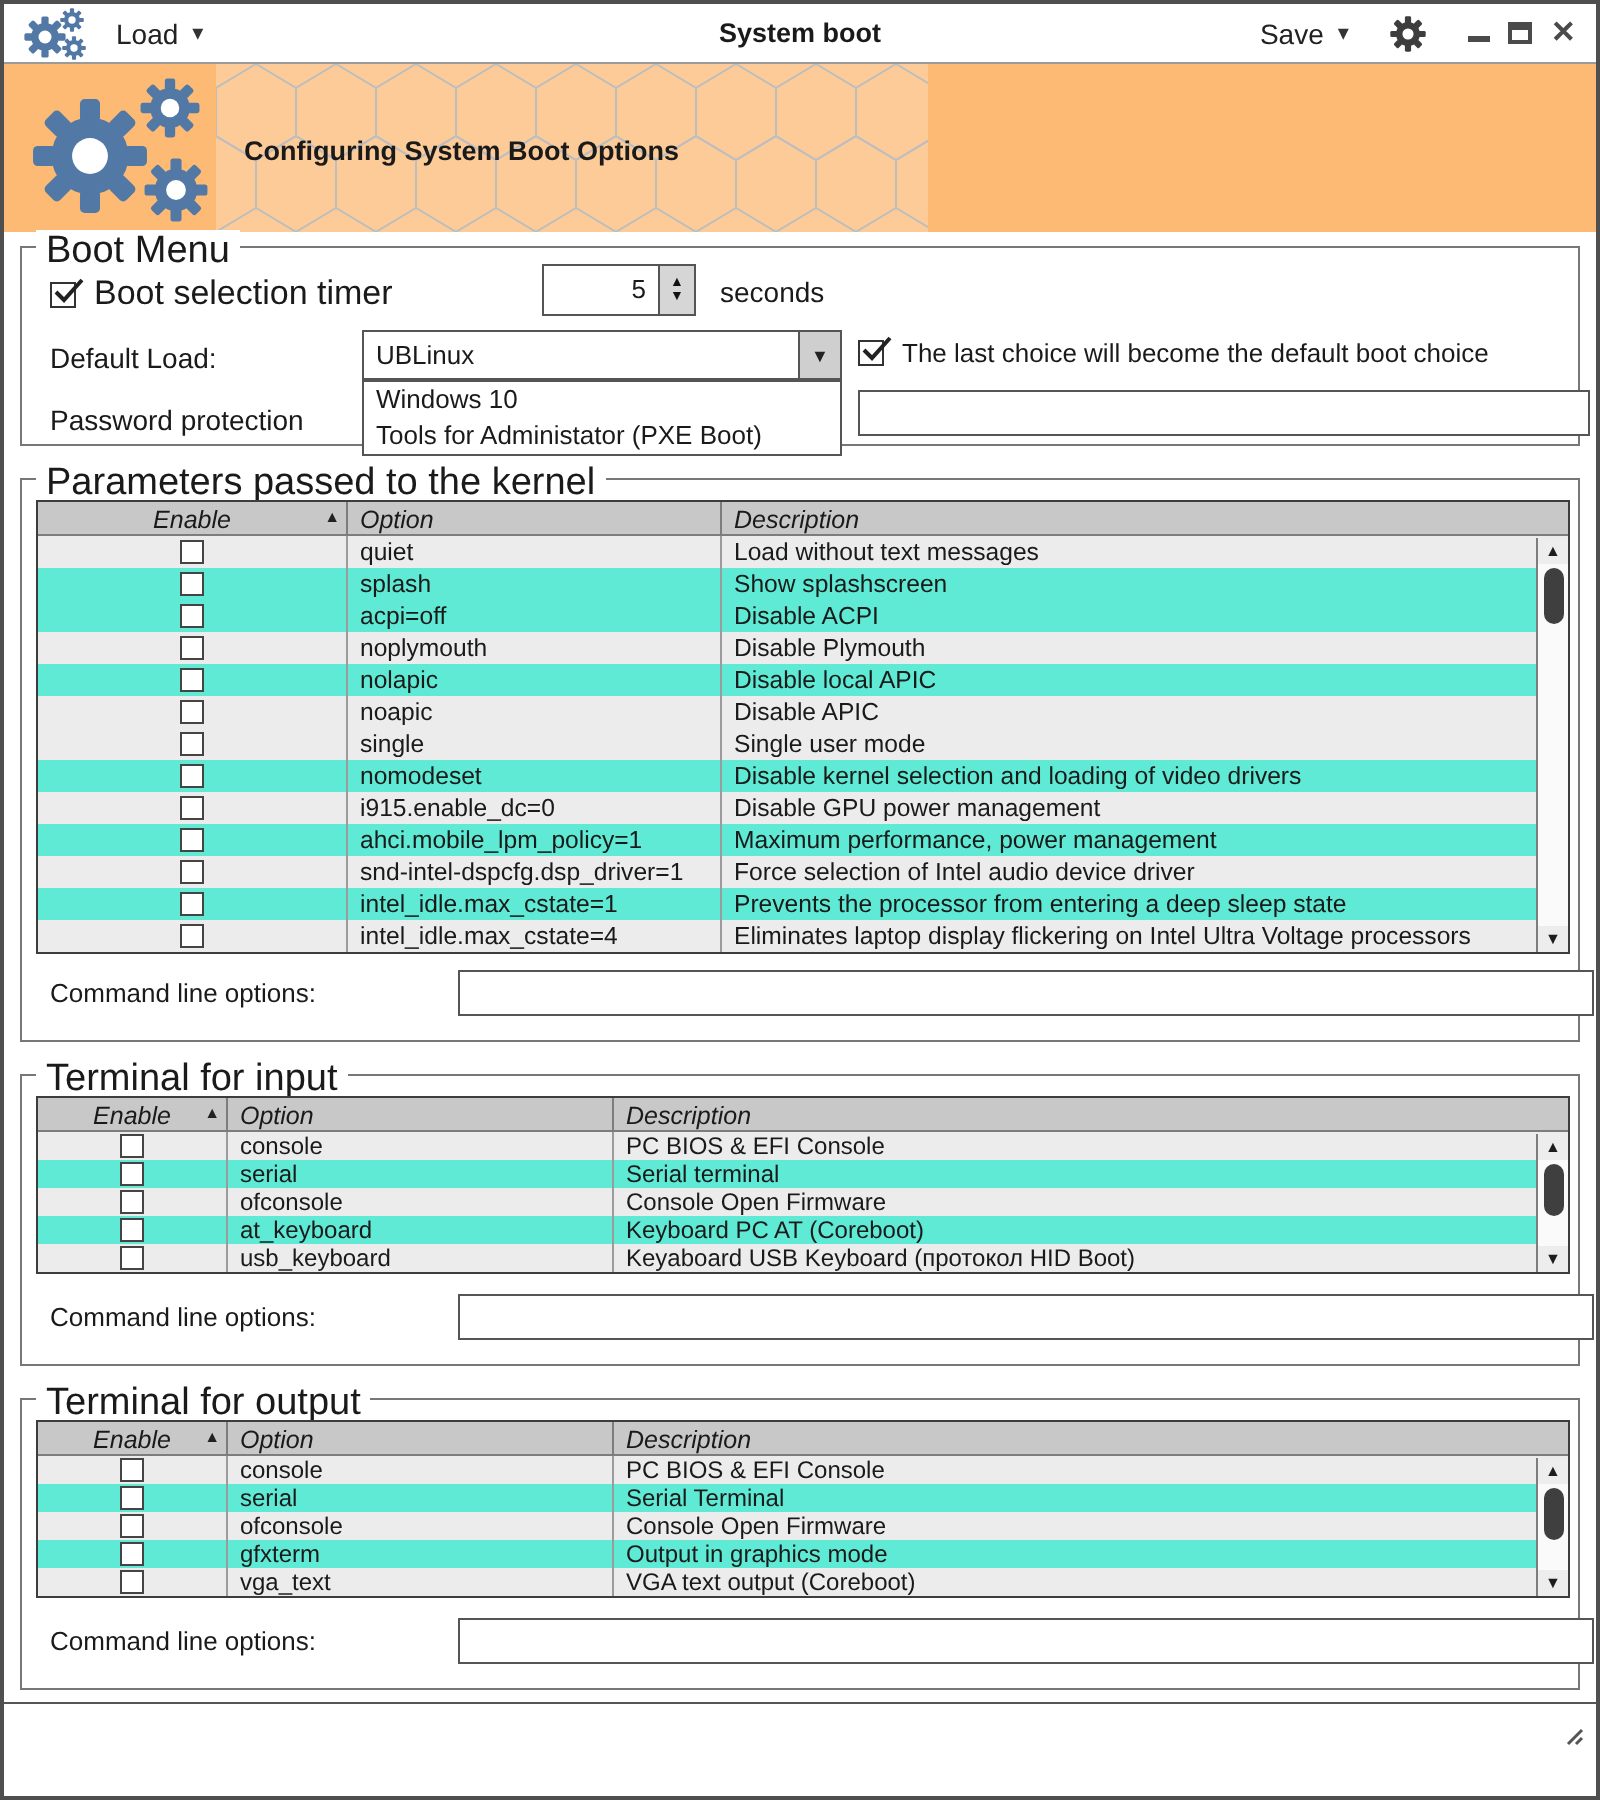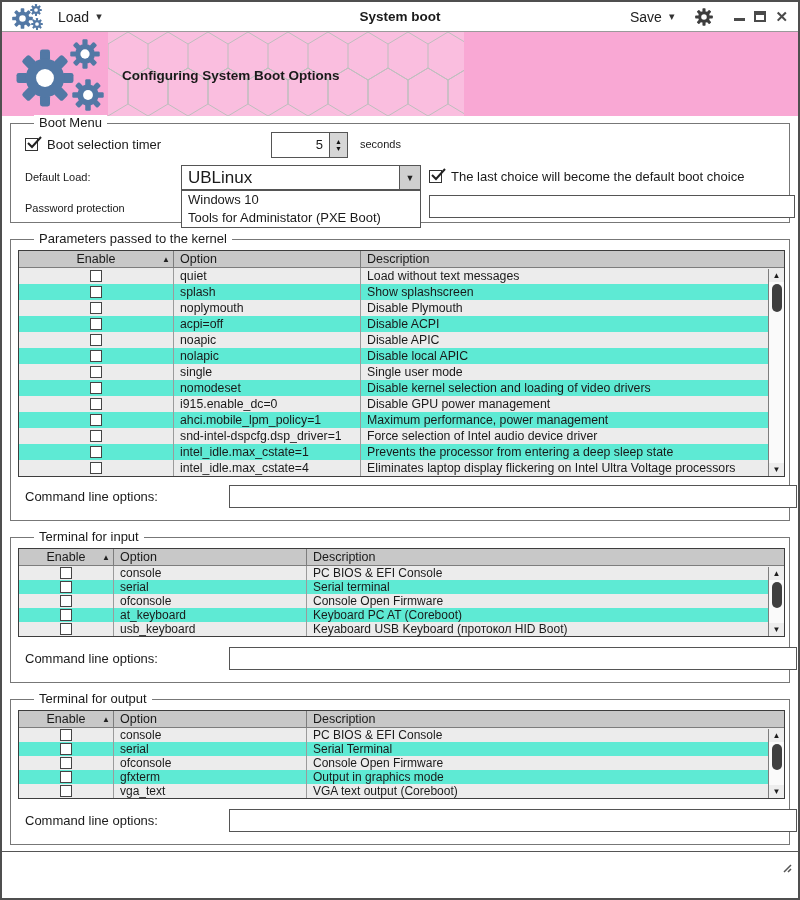--- a/index.html
+++ b/index.html
@@ -22,66 +22,66 @@
   .winctl { display:flex; align-items:center; gap:9px; }
   .min-ic { display:inline-block; width:11px; height:3px; background:#4a4a4a; margin-top:6px; }
   .max-ic { display:inline-block; width:12px; height:11px; border:2px solid #4a4a4a; border-top:4px solid #4a4a4a; }
   .close-ic { font-size:15px; font-weight:bold; color:#4a4a4a; line-height:1; }
 
   
   .banner { height:29px; background:#f1eeab; border-bottom:1px solid #d6d08a;
             display:flex; align-items:center; gap:9px; padding-left:15px; font-size:13.5px; }
 
   
-  .header { position:relative; height:84px; background:#f9a8d4; overflow:hidden; }
+  .header { position:relative; height:84px; background:#fdba74; overflow:hidden; }
   .header-gears { position:absolute; left:12px; top:5px; }
   .honeycomb { position:absolute; left:106px; top:0; }
   .header-title { position:absolute; left:120px; top:36px; font-weight:bold; font-size:13.5px; }
 
   
   .fieldset { position:relative; margin:7px 8px 0; border:1px solid #777; background:#fff; }
-  .legend { position:absolute; top:-9px; left:23px; background:#fff; padding:0 5px;
-            font-size:13px; white-space:nowrap; }
+  .legend { position:absolute; top:-9px; left:7px; background:#fff; padding:0 5px;
+            font-size:19px; white-space:nowrap; }
   .fs-boot   { height:100px; }
   .fs-kernel { height:282px; margin-top:16px; }
   .fs-term   { height:146px; margin-top:16px; }
 
-  .flabel { position:absolute; font-size:11px; }
+  .flabel { position:absolute; font-size:14px; }
 
   
   .cbx { position:relative; display:inline-block; width:13px; height:13px;
          border:1.5px solid #333; background:#fff; flex:none; }
   .cbx svg { position:absolute; left:0; top:-4px; overflow:visible; }
-  .bm-timer { position:absolute; left:14px; top:13px; display:flex; align-items:center; gap:9px; font-size:13px; }
+  .bm-timer { position:absolute; left:14px; top:13px; display:flex; align-items:center; gap:9px; font-size:17px; }
   .spin { position:absolute; left:260px; top:8px; width:77px; height:26px; display:flex; }
   .spin-val { flex:1; border:1px solid #555; background:#fff; text-align:right;
               padding-right:6px; font-size:13px; line-height:24px; }
   .spin-btn { width:18px; border:1px solid #555; border-left:none; background:#d6d6d6;
               display:flex; flex-direction:column; align-items:center; justify-content:center; }
   .spin-btn span { font-size:7px; line-height:7px; color:#111; }
   .bm-seconds { left:349px; top:14px; }
   .bm-load-label { left:14px; top:47px; }
   .combo { position:absolute; left:170px; top:41px; width:240px; height:25px;
            border:1px solid #555; background:#fff; display:flex; align-items:stretch; }
-  .combo-text { flex:1; padding-left:6px; font-size:17px; line-height:23px; }
+  .combo-text { flex:1; padding-left:6px; font-size:13px; line-height:23px; }
   .combo-btn { width:21px; background:#cfcfcf; border-left:1px solid #555;
                display:flex; align-items:center; justify-content:center; font-size:9px; color:#222; }
   .dd-list { position:absolute; left:170px; top:66px; width:240px; background:#fff;
              border:1px solid #555; z-index:30; }
   .dd-item { height:18px; line-height:18px; padding-left:6px; font-size:13px; cursor:pointer; }
   .bm-last { position:absolute; left:418px; top:45px; display:flex; align-items:center; gap:9px; font-size:13px;text-align:center; }
   .bm-pass-label { left:14px; top:78px; }
   .text-input { position:absolute; border:1px solid #555; background:#fff; height:23px;
                 font-family:inherit; font-size:13px; padding:0 5px; }
   .bm-pass-input { left:418px; top:71px; width:366px; }
 
   
   .table { position:absolute; left:7px; right:4px; top:10px; border:1px solid #3d3d3d; background:#fff; }
   .thead { display:flex; height:17px; background:#c8c8c8; border-bottom:1px solid #7d7d7d; font-size:12.5px; }
-  .th { display:flex; align-items:center; padding-left:6px; }
+  .th { display:flex; align-items:flex-end; padding-left:6px;font-style:italic; }
   .th.h0 { justify-content:center; padding-left:0; position:relative; }
   .sort { position:absolute; right:3px; font-size:8px; line-height:17px; color:#222; }
   .th.h1, .th.h2 { border-left:1px solid #7d7d7d; }
   .trow { display:flex; font-size:12.3px; background:#5eead4; }
   .trow.alt { background:#ececec; }
   .td { display:flex; align-items:center; padding-left:6px; white-space:nowrap; overflow:hidden; }
   .td.c0 { justify-content:center; padding-left:0; }
   .td.c1, .td.c2 { border-left:1px solid #9b9b9b;text-align:right; }
   .cb { width:12px; height:12px; border:1px solid #444; background:#fff; flex:none; }
   
@@ -252,47 +252,47 @@
             <div class="td c1">quiet</div>
             <div class="td c2">Load without text messages</div>
           </div>
           <div class="trow">
             <div class="td c0">
               <span class="cb"></span>
             </div>
             <div class="td c1">splash</div>
             <div class="td c2">Show splashscreen</div>
           </div>
+          <div class="trow">
+            <div class="td c0">
+              <span class="cb"></span>
+            </div>
+            <div class="td c1">acpi=off</div>
+            <div class="td c2">Disable ACPI</div>
+          </div>
           <div class="trow alt">
             <div class="td c0">
               <span class="cb"></span>
             </div>
             <div class="td c1">noplymouth</div>
             <div class="td c2">Disable Plymouth</div>
           </div>
           <div class="trow">
             <div class="td c0">
               <span class="cb"></span>
             </div>
-            <div class="td c1">acpi=off</div>
-            <div class="td c2">Disable ACPI</div>
+            <div class="td c1">nolapic</div>
+            <div class="td c2">Disable local APIC</div>
           </div>
           <div class="trow alt">
             <div class="td c0">
               <span class="cb"></span>
             </div>
             <div class="td c1">noapic</div>
             <div class="td c2">Disable APIC</div>
-          </div>
-          <div class="trow">
-            <div class="td c0">
-              <span class="cb"></span>
-            </div>
-            <div class="td c1">nolapic</div>
-            <div class="td c2">Disable local APIC</div>
           </div>
           <div class="trow alt">
             <div class="td c0">
               <span class="cb"></span>
             </div>
             <div class="td c1">single</div>
             <div class="td c2">Single user mode</div>
           </div>
           <div class="trow">
             <div class="td c0">

